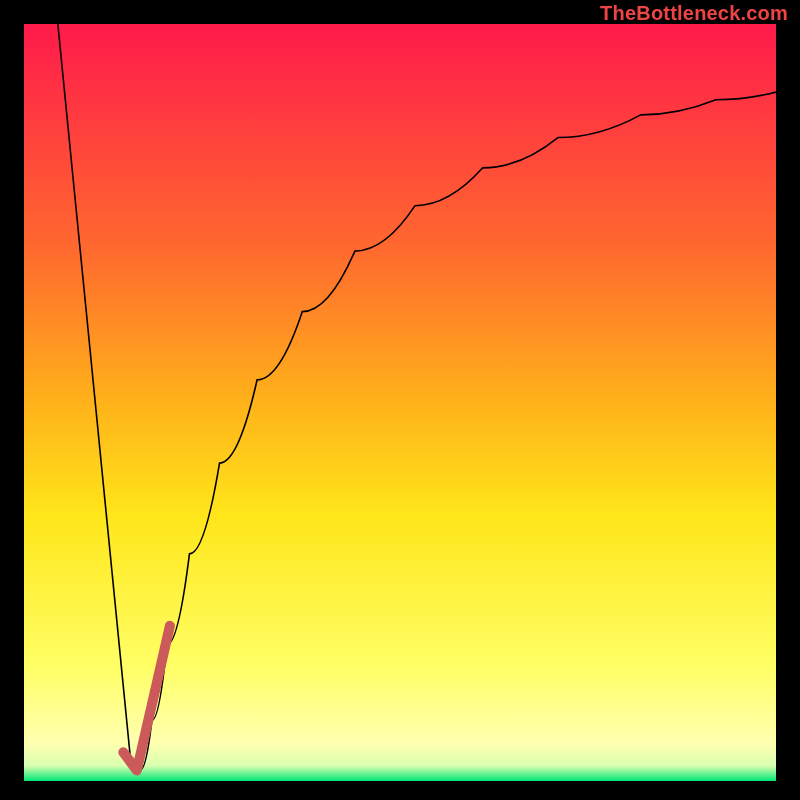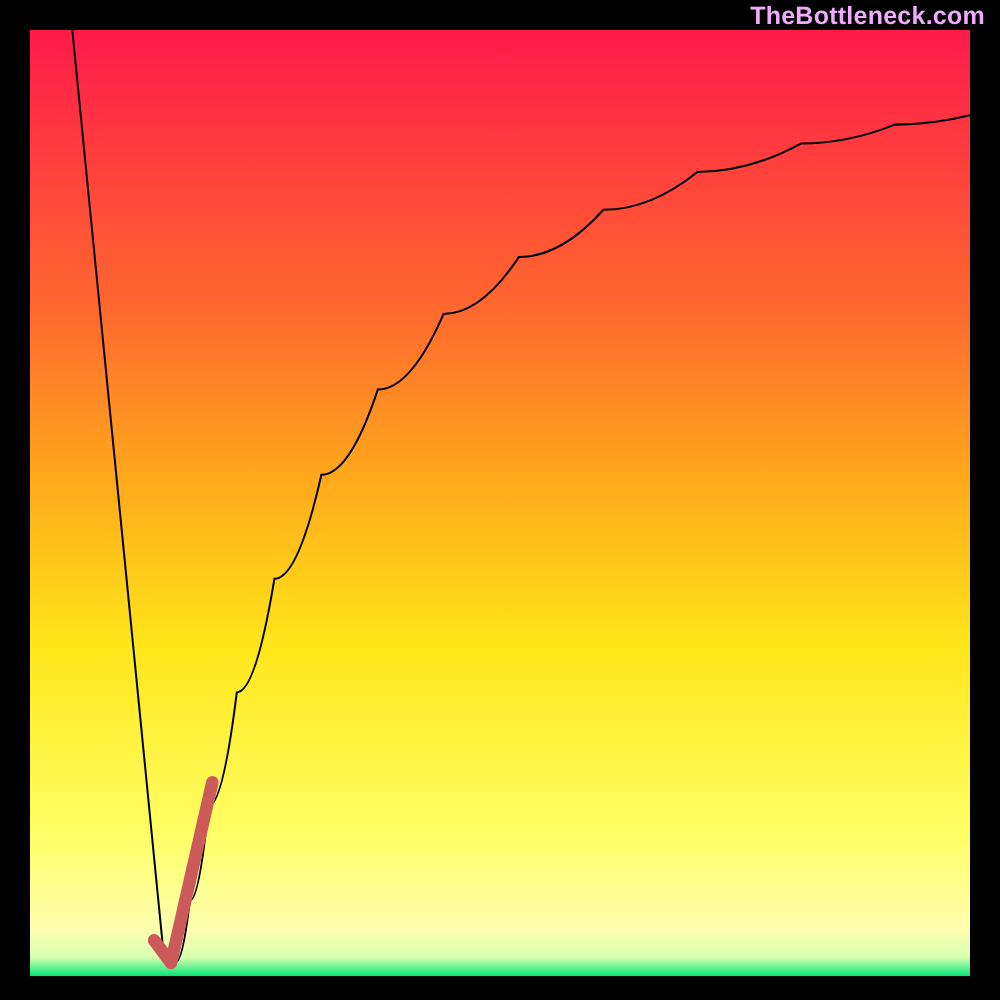--- a/index.html
+++ b/index.html
@@ -25,21 +25,21 @@
     width: 752px;
     height: 757px;
   }
   .watermark {
     position: absolute;
     top: 2px;
     right: 12px;
     font-family: Arial, Helvetica, sans-serif;
     font-size: 20px;
     font-weight: 600;
-    color: #f0abfc;
+    color: #ef4444;
     letter-spacing: 0.2px;
   }
 </style>
 </head>
 <body>
 
 <div class="frame">
 
   <svg class="plot" viewBox="0 0 752 757" preserveAspectRatio="none">
     <defs>

